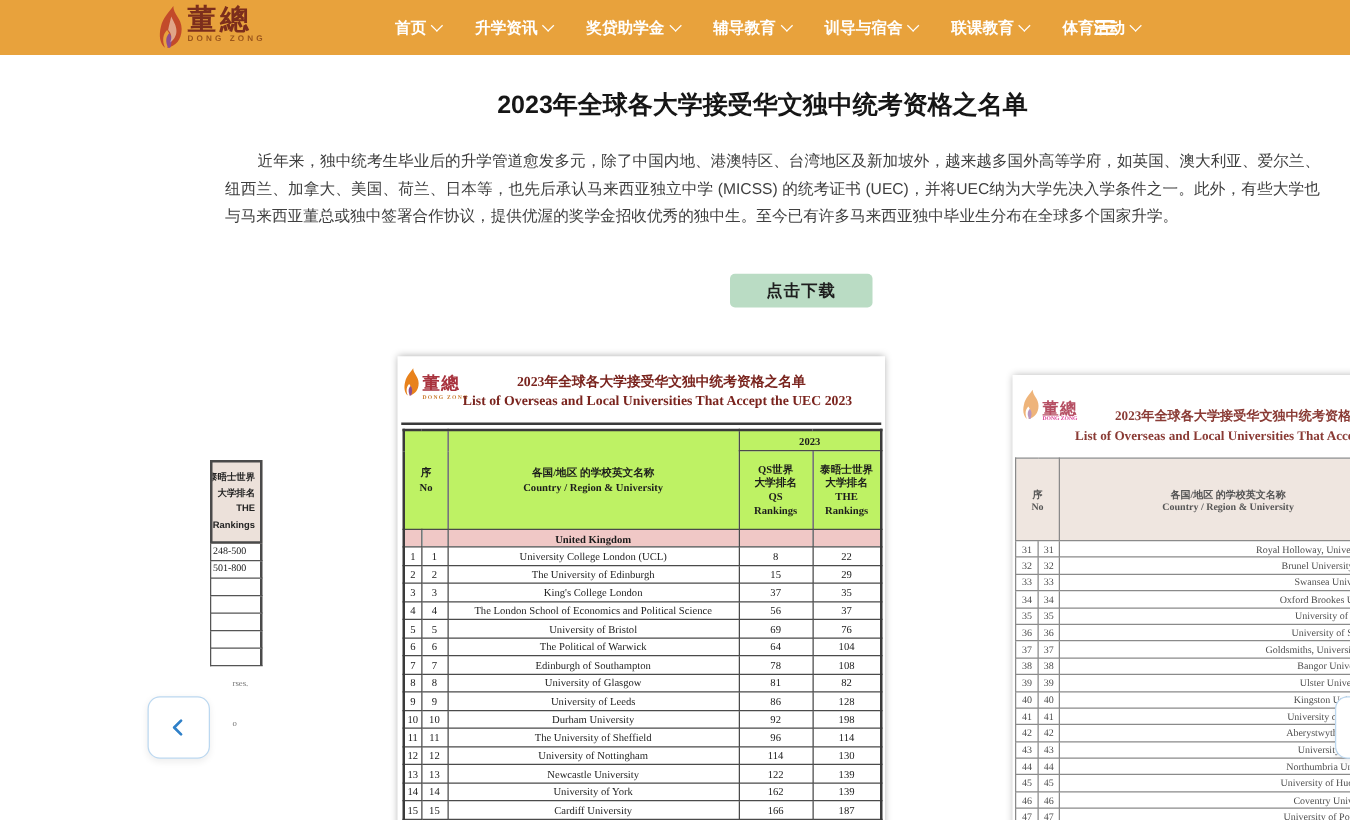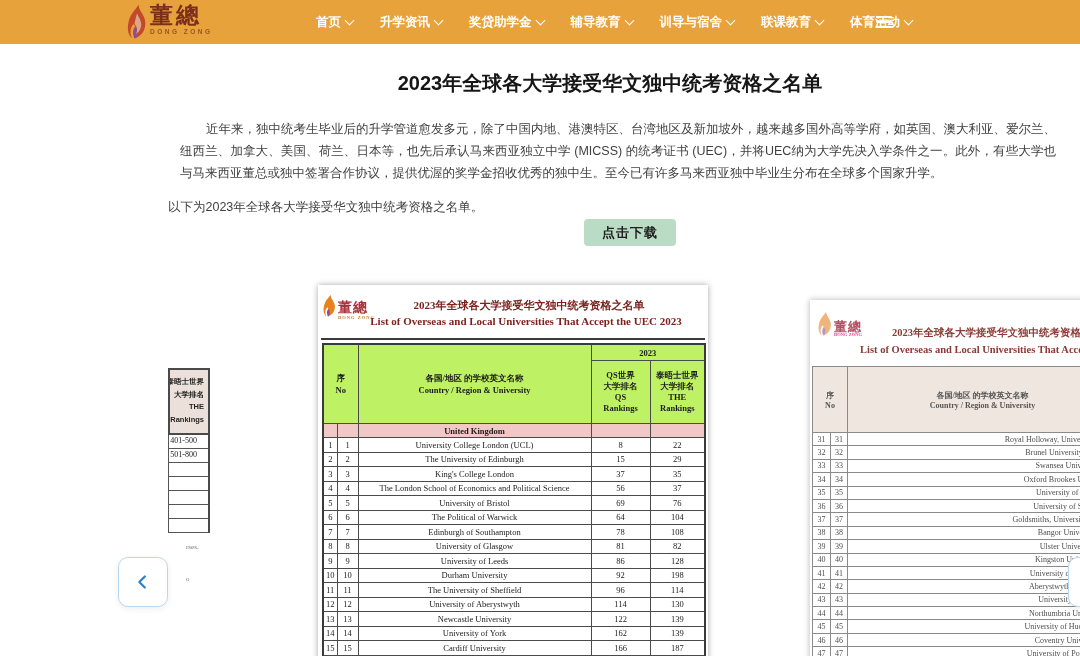--- a/index.html
+++ b/index.html
@@ -20,21 +20,21 @@
   .burger{position:absolute;left:876px;top:16px;width:16px;display:flex;flex-direction:column;gap:3px;cursor:pointer;}
   .burger i{display:block;height:2px;background:#fff;border-radius:1px;}
 
   
   .page-title{position:absolute;left:140px;top:57px;width:940px;text-align:center;
               font-size:20px;font-weight:bold;color:#161616;}
   .intro{position:absolute;left:168px;top:106px;width:900px;font-size:12.5px;line-height:22px;
          color:#3f3f3f;text-align:justify;}
   .intro .p1{margin:12px;text-indent:26px;}
   .intro .p2{margin:10px 0 0 0;}
-  .dl-btn{position:absolute;left:584px;top:219px;width:92px;height:27px;background:#BADCC4;
+  .dl-btn{position:absolute;left:584px;top:219px;width:114px;height:27px;background:#BADCC4;
           border:none;border-radius:4px;font-size:13px;font-weight:bold;color:#1e1e1e;
           letter-spacing:1px;display:flex;align-items:center;justify-content:center;cursor:pointer;
           font-family:"Liberation Sans","DejaVu Sans",sans-serif;}
 
   
   .doc-serif{font-family:"Liberation Serif","DejaVu Serif",serif;}
 
   
   .page-main{position:absolute;left:318px;top:285px;width:390px;height:380px;background:#fff;
              box-shadow:0 0 6px rgba(0,0,0,.35);}
@@ -149,37 +149,36 @@
     <div class="burger">
         <i></i>
         <i></i>
         <i></i>
       </div>
   </div>
 
   <h1 class="page-title">2023年全球各大学接受华文独中统考资格之名单</h1>
   <div class="intro">
     <p class="p1">近年来，独中统考生毕业后的升学管道愈发多元，除了中国内地、港澳特区、台湾地区及新加坡外，越来越多国外高等学府，如英国、澳大利亚、爱尔兰、纽西兰、加拿大、美国、荷兰、日本等，也先后承认马来西亚独立中学 (MICSS) 的统考证书 (UEC)，并将UEC纳为大学先决入学条件之一。此外，有些大学也与马来西亚董总或独中签署合作协议，提供优渥的奖学金招收优秀的独中生。至今已有许多马来西亚独中毕业生分布在全球多个国家升学。</p>
-    <p class="p2">以下为2023年全球各大学接受华文独中统考资格之名单。</p>
   </div>
   <button class="dl-btn">点击下载</button>
 
   <div class="page-left">
     <div class="sl-col">
       <div class="sl-hdr">
         <div class="lines">
           <div>泰晤士世界</div>
           <div>大学排名</div>
           <div>THE</div>
           <div>Rankings</div>
         </div>
       </div>
       <div>
           <div class="sl-row doc-serif">
-            <span>401-500</span>
+            <span>248-500</span>
           </div>
           <div class="sl-row doc-serif">
             <span>501-800</span>
           </div>
           <div class="sl-row doc-serif">
             <span></span>
           </div>
           <div class="sl-row doc-serif">
             <span></span>
           </div>
@@ -328,21 +327,21 @@
           <tr class="datarow">
             <td>11</td>
             <td>11</td>
             <td class="uni">The University of Sheffield</td>
             <td>96</td>
             <td>114</td>
           </tr>
           <tr class="datarow">
             <td>12</td>
             <td>12</td>
-            <td class="uni">University of Aberystwyth</td>
+            <td class="uni">University of Nottingham</td>
             <td>114</td>
             <td>130</td>
           </tr>
           <tr class="datarow">
             <td>13</td>
             <td>13</td>
             <td class="uni">Newcastle University</td>
             <td>122</td>
             <td>139</td>
           </tr>

